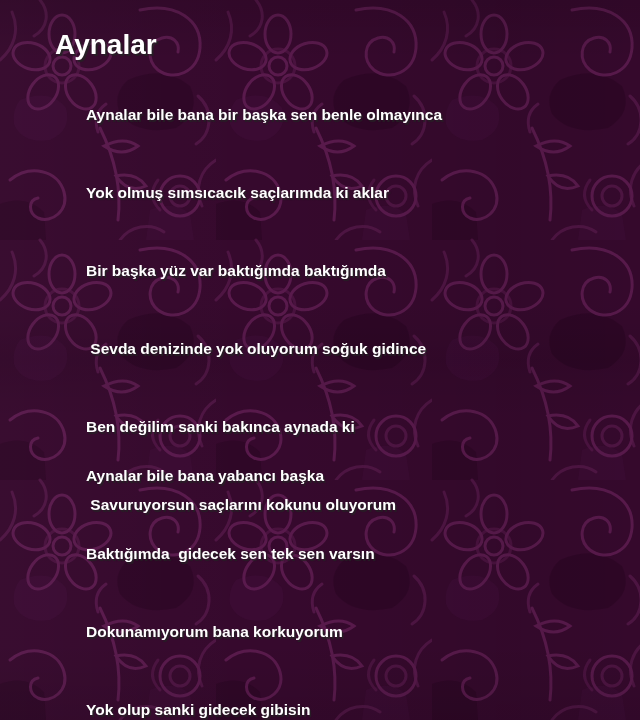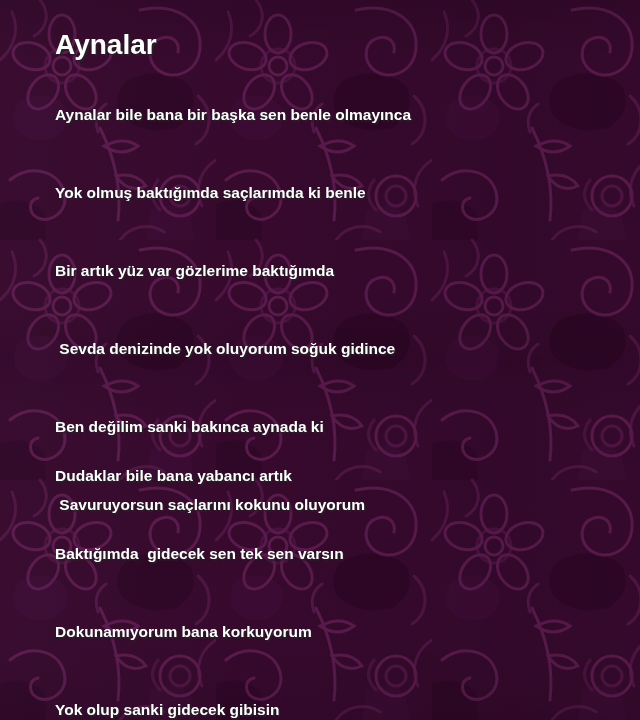--- a/index.html
+++ b/index.html
@@ -47,21 +47,21 @@
     left: 55px;
     color: #ffffff;
     font-size: 15.5px;
     font-weight: bold;
     line-height: 26px;
     white-space: pre;
     text-shadow: 1.5px 1.5px 1px rgba(35,35,35,0.85);
   }
   #stanza-1 { top: 50px; }
   #stanza-2 { top: 411px; }
-  .line { height: 26px; }
+  .line { height: 26px; margin-left: 31px; }
 </style>
 </head>
 <body>
 
 <div class="screen">
 
   <svg class="bg-svg" viewBox="0 0 640 720" xmlns="http://www.w3.org/2000/svg" aria-hidden="true">
     <defs>
       <g id="tile">
         <rect x="0" y="0" width="216" height="240" fill="#36092d"></rect>
@@ -113,31 +113,31 @@
     <use href="#tile" x="0" y="480"></use>
     <use href="#tile" x="216" y="480"></use>
     <use href="#tile" x="432" y="480"></use>
   </svg>
   <div class="bg-shade"></div>
 
   <h1 class="poem-title">Aynalar</h1>
 
   <div class="stanza" id="stanza-1">
     <div class="line">Aynalar bile bana bir başka sen benle olmayınca</div>
-    <div class="line">Yok olmuş baktığımda saçlarımda ki benle</div>
-    <div class="line">Bir artık yüz var gözlerime baktığımda</div>
+    <div class="line">Yok olmuş sımsıcacık saçlarımda ki aklar</div>
+    <div class="line">Bir başka yüz var baktığımda baktığımda</div>
     <div class="line"> Sevda denizinde yok oluyorum soğuk gidince</div>
     <div class="line">Ben değilim sanki bakınca aynada ki</div>
     <div class="line"> Savuruyorsun saçlarını kokunu oluyorum</div>
     
     
   </div>
 
   <div class="stanza" id="stanza-2">
-    <div class="line">Dudaklar bile bana yabancı artık</div>
+    <div class="line">Aynalar bile bana yabancı başka</div>
     <div class="line">Baktığımda  gidecek sen tek sen varsın</div>
     <div class="line">Dokunamıyorum bana korkuyorum</div>
     <div class="line">Yok olup sanki gidecek gibisin</div>
     
     
     
     
     
     
   </div>

